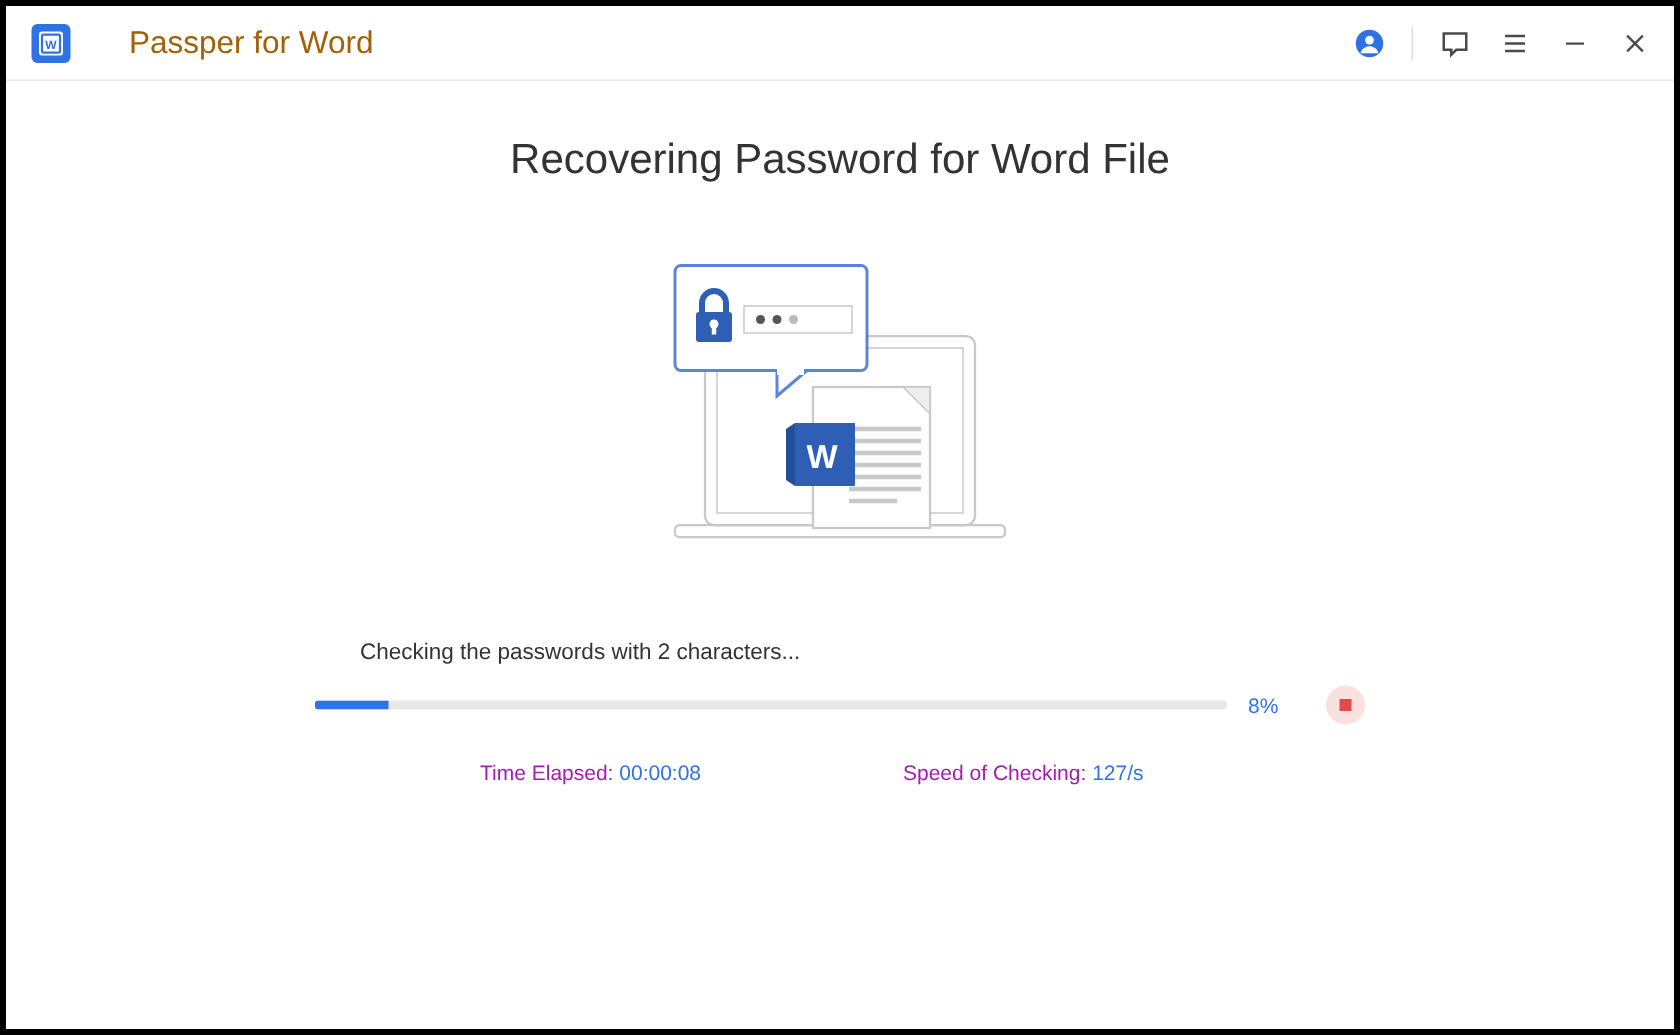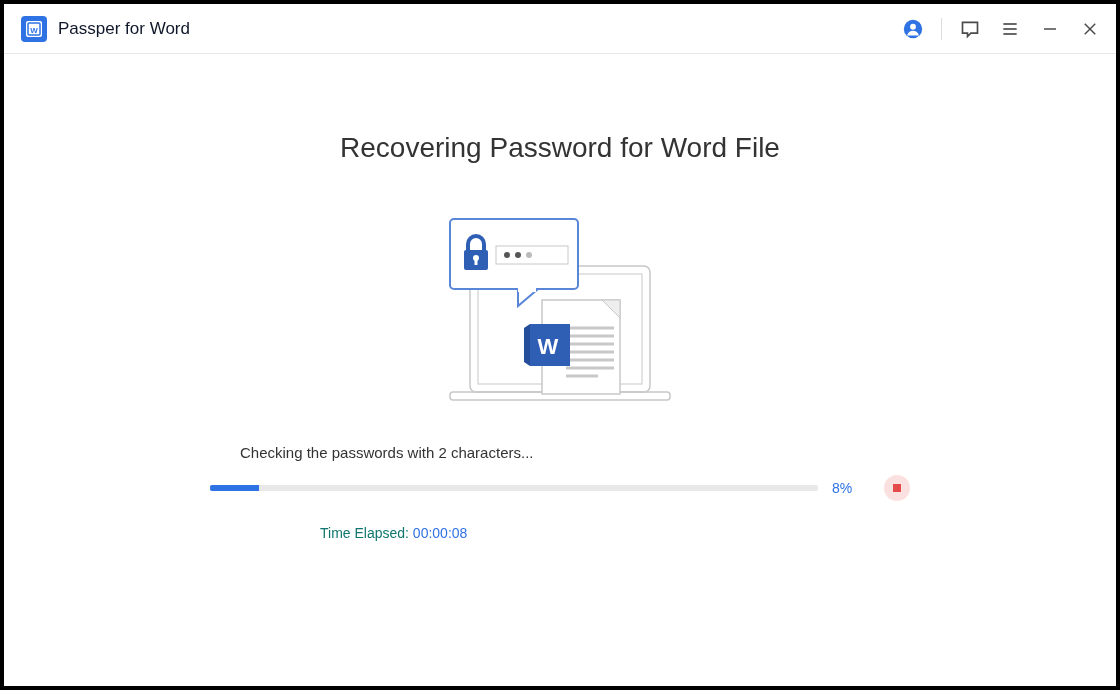--- a/index.html
+++ b/index.html
@@ -33,23 +33,24 @@
     }
     .app-logo {
       width: 28px;
       height: 28px;
       margin-right: 10px;
       display: flex;
       align-items: center;
       justify-content: center;
     }
     .app-title {
-      font-size: 17px;
-      color: #0f172a;
+      font-size: 21px;
+      color: #a16207;
       flex: 1;
+      margin-left: 28px;
     }
     .titlebar-icons {
       display: flex;
       align-items: center;
       gap: 16px;
     }
     .titlebar-icons .divider-vert {
       width: 1px;
       height: 22px;
       background: #ddd;
@@ -64,33 +65,33 @@
       color: #4a4a4a;
     }
     .main {
       flex: 1;
       display: flex;
       flex-direction: column;
       align-items: center;
       position: relative;
     }
     .page-title {
-      margin-top: 78px;
+      margin-top: 36px;
       font-size: 28px;
       font-weight: 400;
       color: #333;
     }
     .illustration {
       margin-top: 52px;
       width: 260px;
       height: 190px;
       position: relative;
     }
     .status-row {
-      margin-top: 38px;
+      margin-top: 62px;
       width: 640px;
       text-align: left;
       font-size: 15px;
       color: #333;
     }
     .progress-wrap {
       margin-top: 14px;
       width: 700px;
       display: flex;
       align-items: center;
@@ -139,21 +140,21 @@
       grid-template-columns: 1fr 1fr;
       row-gap: 14px;
       column-gap: 20px;
       padding-left: 64px;
     }
     .stat-item {
       font-size: 14px;
       color: #555;
     }
     .stat-label {
-      color: #0f766e;
+      color: #a21caf;
     }
     .stat-value {
       color: #2f72e4;
     }
   </style>
 </head>
 <body>
 
 <div class="window">
 
@@ -251,17 +252,20 @@
       <div class="progress-pct">8%</div>
       <div class="stop-btn">
         <div class="stop-btn-inner"></div>
       </div>
     </div>
 
     <div class="stats">
       <div class="stat-item">
         <span class="stat-label">Time Elapsed: </span><span class="stat-value">00:00:08</span>
       </div>
+      <div class="stat-item">
+        <span class="stat-label">Speed of Checking: </span><span class="stat-value">127/s</span>
+      </div>
     </div>
 
   </div>
 
 </div>
 
 </body></html>

